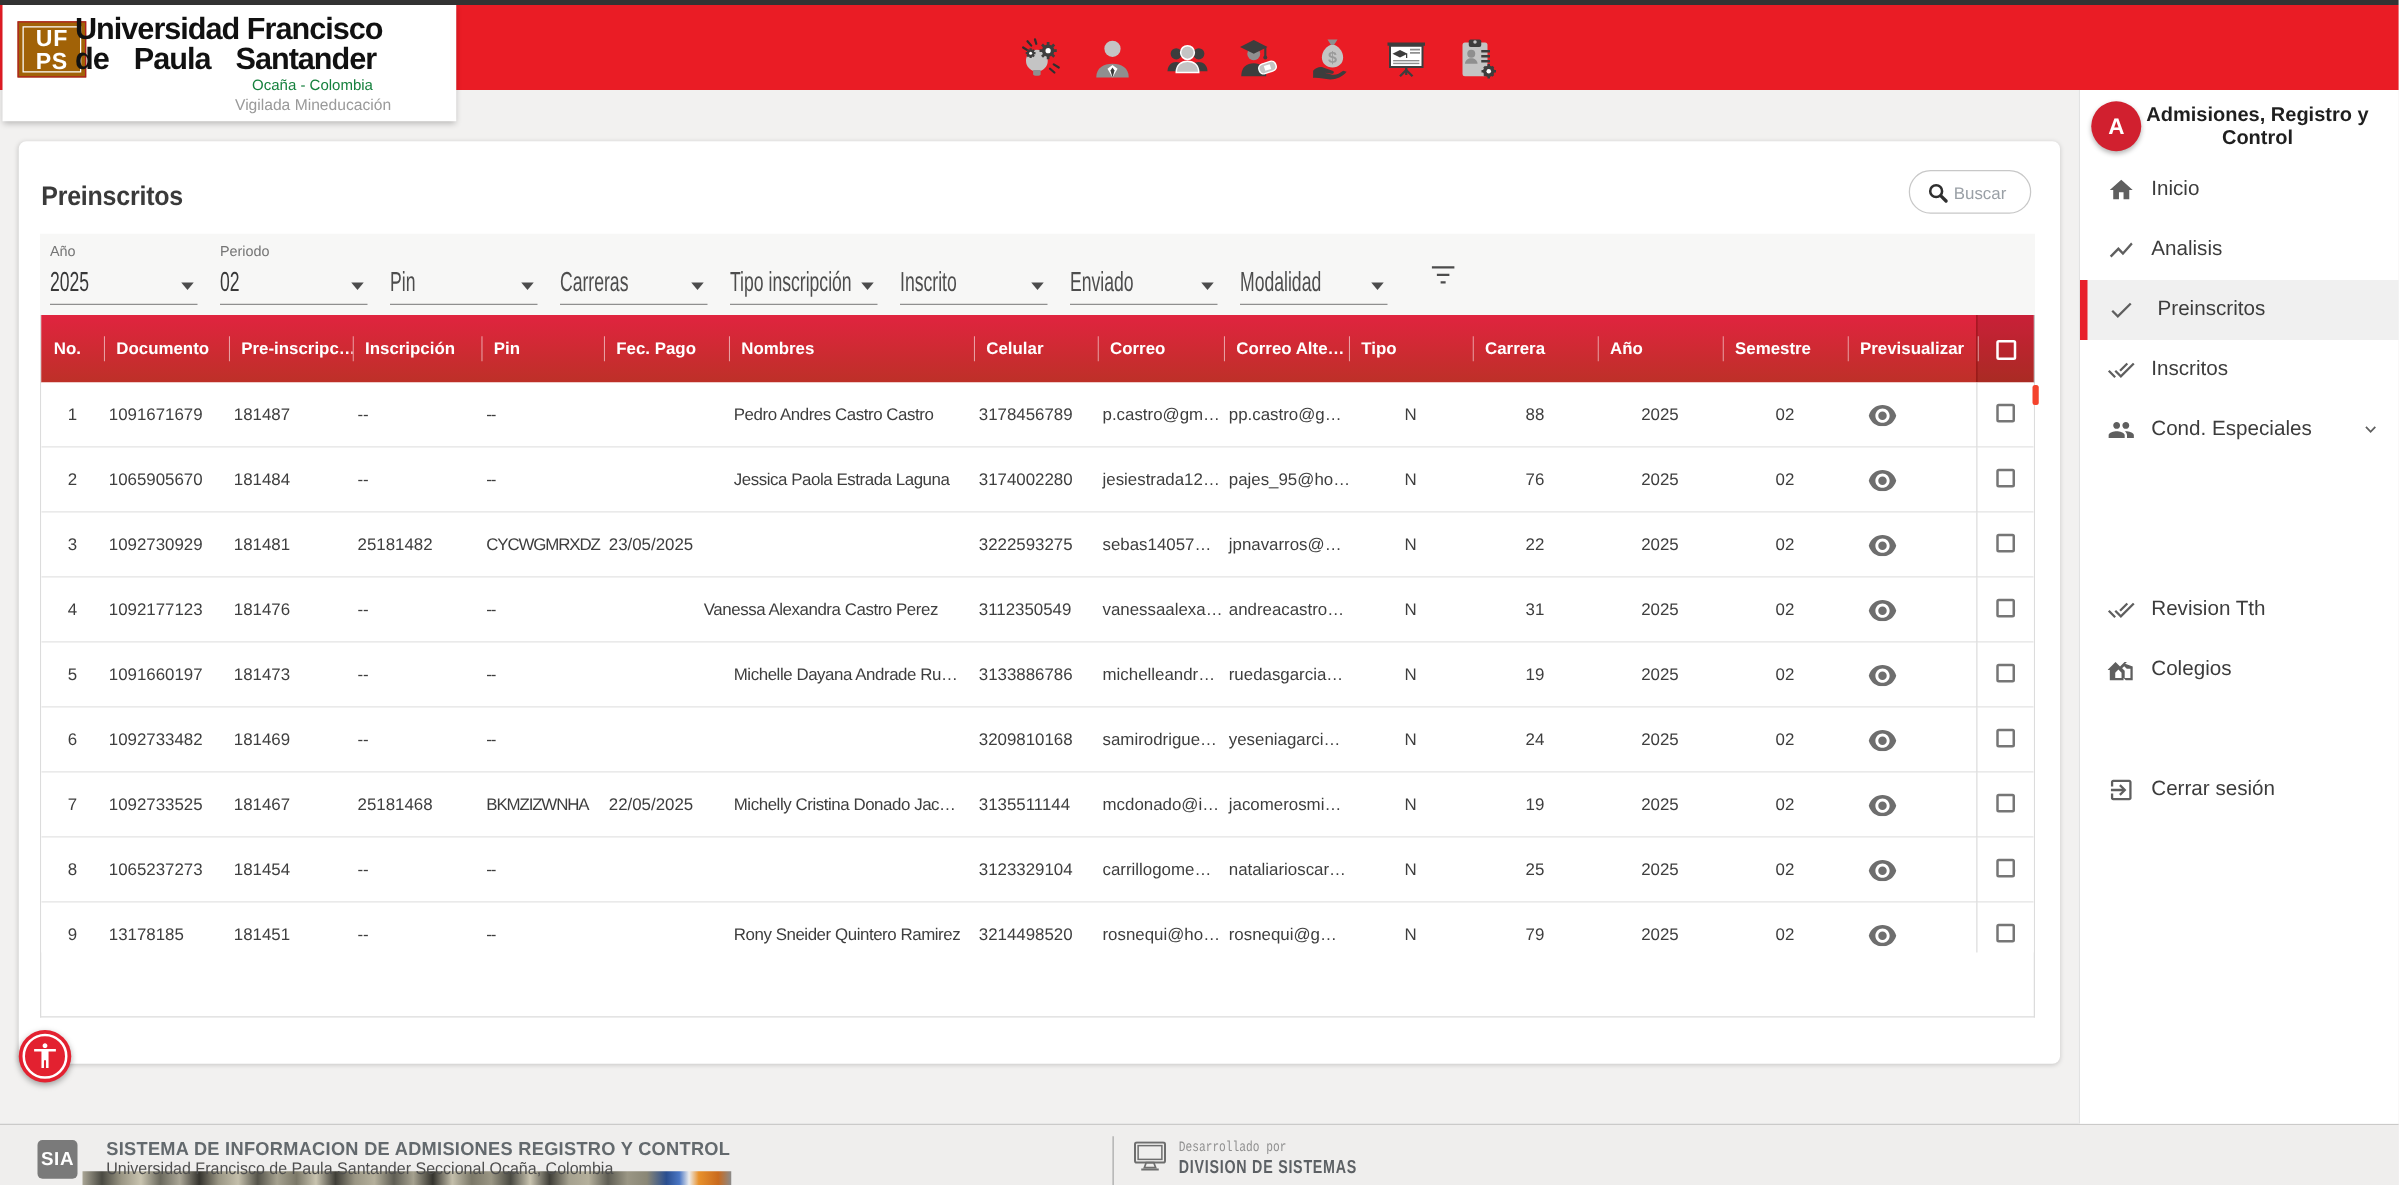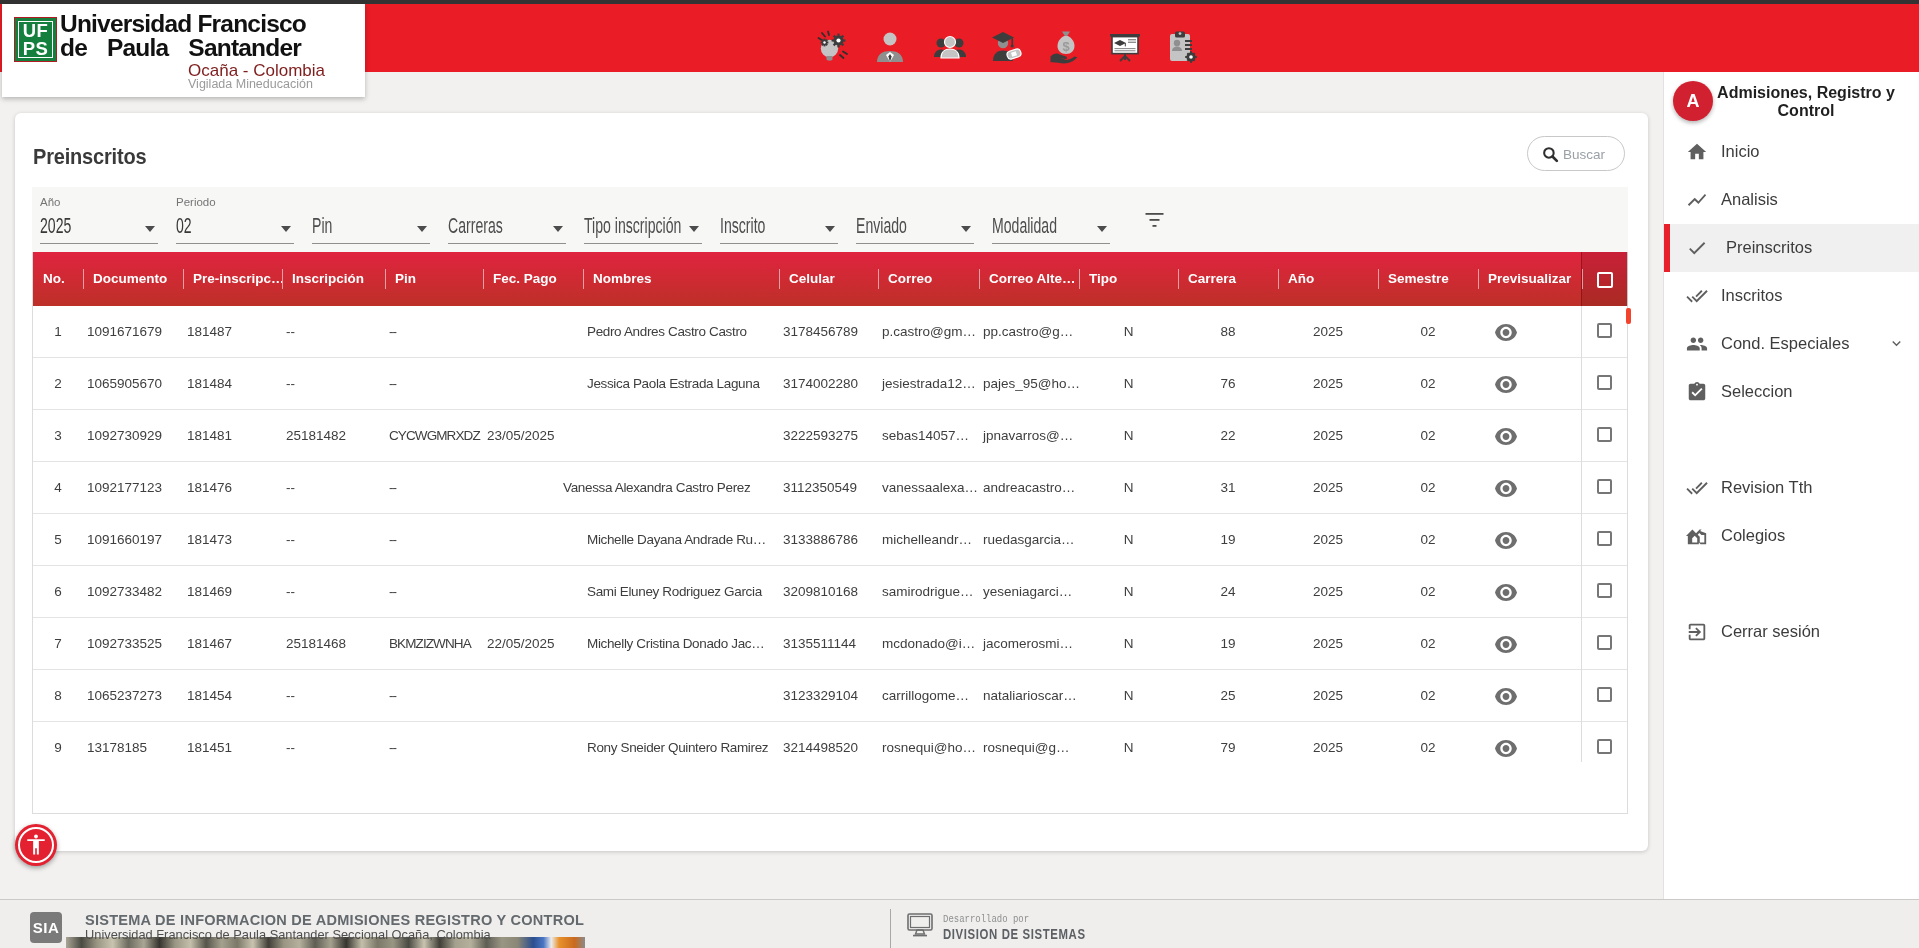--- a/index.html
+++ b/index.html
@@ -1,23 +1,23 @@
 <!DOCTYPE html>
 <html><head><meta charset="utf-8"><title>Preinscritos</title><style>
 *{margin:0;padding:0;box-sizing:border-box}
 html,body{width:1919px;height:948px;overflow:hidden;font-family:"Liberation Sans",sans-serif;background:#f2f1f0;position:relative}
 .abs{position:absolute}
 #topstrip{left:0;top:0;width:1919px;height:4px;background:#333}
 #redbar{left:0;top:4px;width:1919px;height:68px;background:#ea1c25}
 #logobox{left:2px;top:4px;width:363px;height:93px;background:#fff;box-shadow:0 2px 5px rgba(0,0,0,.25);z-index:5}
-#ulogo{left:12px;top:13px;width:43px;height:45px;background:#15803d;border:1px solid #b01c22}
+#ulogo{left:12px;top:13px;width:55px;height:45px;background:#a16207;border:1px solid #b01c22}
 #ulogo .in{position:absolute;left:3px;top:3px;right:3px;bottom:3px;border:1.5px solid #fff;
  font-weight:bold;font-size:18.5px;line-height:18px;color:#fff;text-align:center;letter-spacing:.5px}
 #ltxt1{left:58px;top:8px;width:270px;font-weight:bold;color:#111;font-size:24.5px;line-height:23.5px;letter-spacing:-.8px;white-space:nowrap}#ltxt1 .l2{word-spacing:14px}
-#locolombia{left:186px;top:57px;width:124px;font-size:17px;color:#7f1d1d;white-space:nowrap;text-align:center}
+#locolombia{left:186px;top:57px;width:124px;font-size:12px;color:#15803d;white-space:nowrap;text-align:center}
 #lvigilada{left:186px;top:73px;width:124px;font-size:12.5px;color:#9a9a9a;white-space:nowrap;text-align:center}
 .hicon{top:30px;z-index:3}
 #sidebar{left:1663px;top:72px;width:256px;height:827px;background:#fff;border-left:1px solid #e2e2e2;z-index:4}
 #avatar{left:9px;top:9px;width:40px;height:40px;border-radius:50%;background:#d1202f;color:#fff;font-weight:bold;
  font-size:18px;text-align:center;line-height:40px;box-shadow:0 2px 4px rgba(0,0,0,.3)}
 #sbtitle{left:52px;top:12px;width:180px;text-align:center;font-weight:bold;font-size:16px;line-height:17.5px;color:#1f1f1f}
 .mi{left:0;width:256px;height:48px}
 .mi .ic{position:absolute;left:22px;top:13px;width:22px;height:22px}
 .mi .tx{position:absolute;left:57px;top:14px;font-size:16.5px;color:#3c3c3c;white-space:nowrap}
 .mi.sel{background:#f0f0f0}
@@ -198,26 +198,20 @@
     </div>
     <div class="abs mi" style="top:248px">
       <span class="ic"><svg width="22" height="22" viewBox="0 0 24 24">
           <path fill="#5f5f5f" d="M16 11c1.66 0 2.99-1.34 2.99-3S17.66 5 16 5c-1.66 0-3 1.34-3 3s1.34 3 3 3zm-8 0c1.66 0 2.99-1.34 2.99-3S9.66 5 8 5C6.34 5 5 6.34 5 8s1.34 3 3 3zm0 2c-2.33 0-7 1.17-7 3.5V19h14v-2.5c0-2.33-4.67-3.5-7-3.5zm8 0c-.29 0-.62.02-.97.05 1.16.84 1.97 1.97 1.97 3.45V19h6v-2.5c0-2.33-4.67-3.5-7-3.5z"></path>
         </svg></span>
       <span class="tx">Cond. Especiales</span>
       <svg class="chev" width="17" height="17" viewBox="0 0 24 24">
         <path fill="#5f5f5f" d="M16.59 8.59L12 13.17 7.41 8.59 6 10l6 6 6-6z"></path>
       </svg>
     </div>
-    <div class="abs mi" style="top:296px">
-      <span class="ic"><svg width="22" height="22" viewBox="0 0 24 24">
-          <path fill="#5f5f5f" d="M19 3h-4.18C14.4 1.84 13.3 1 12 1c-1.3 0-2.4.84-2.82 2H5c-1.1 0-2 .9-2 2v14c0 1.1.9 2 2 2h14c1.1 0 2-.9 2-2V5c0-1.1-.9-2-2-2zm-7 0c.55 0 1 .45 1 1s-.45 1-1 1-1-.45-1-1 .45-1 1-1zm-2 14l-4-4 1.41-1.41L10 14.17l6.59-6.59L18 9l-8 8z"></path>
-        </svg></span>
-      <span class="tx">Seleccion</span>
-    </div>
     <div class="abs mi" style="top:392px">
       <span class="ic"><svg width="22" height="22" viewBox="0 0 24 24">
           <path fill="#5f5f5f" d="M18 7l-1.41-1.41-6.34 6.34 1.41 1.41L18 7zm4.24-1.41L11.66 16.17 7.48 12l-1.41 1.41L11.66 19l12-12-1.42-1.41zM.41 13.41L6 19l1.41-1.41L1.83 12 .41 13.41z"></path>
         </svg></span>
       <span class="tx">Revision Tth</span>
     </div>
     <div class="abs mi" style="top:440px">
       <span class="ic"><svg width="22" height="22" viewBox="0 0 24 24">
           <path fill="#5f5f5f" d="M22 9v12h-6.18l.09-.08L14 19.09V21H2v-9H0l7-7 3.94 3.94L14.88 5H17l-1.59 1.59L22 9zm-9.75 5.36L9.5 11.61 6.75 14.36V19h5.5v-4.64zM20 11h-3.15l-2.29-2.29-1.79 1.79L15 12.71V19h5v-8z"></path>
         </svg></span>
@@ -441,21 +435,20 @@
             <span class="cb"></span>
           </div>
         </div>
         <div class="tr" style="top:260px">
           <div class="td c" style="left:0px;width:50px">6</div>
           <div class="td" style="left:50px;width:100px">1092733482</div>
           <div class="td" style="left:150px;width:99px">181469</div>
           <div class="td" style="left:249px;width:103px">--</div>
           <div class="td" style="left:352px;width:98px;letter-spacing:-.9px">--</div>
           <div class="td" style="left:450px;width:100px"></div>
-          <div class="td" style="left:550px;width:196px;letter-spacing:-.35px">Sami Eluney Rodriguez Garcia</div>
           <div class="td" style="left:746px;width:99px">3209810168</div>
           <div class="td" style="left:845px;width:101px">samirodrigue…</div>
           <div class="td" style="left:946px;width:100px">yeseniagarci…</div>
           <div class="td c" style="left:1046px;width:99px">N</div>
           <div class="td c" style="left:1145px;width:100px">24</div>
           <div class="td c" style="left:1245px;width:100px">2025</div>
           <div class="td c" style="left:1345px;width:100px">02</div>
           <div class="td" style="left:1445px;width:103px;padding-left:16px;line-height:normal">
             <div style="margin-top:18px;width:24px">
               <svg width="24" height="17" viewBox="0 0 24 17" style="display:block;margin:0 auto">

